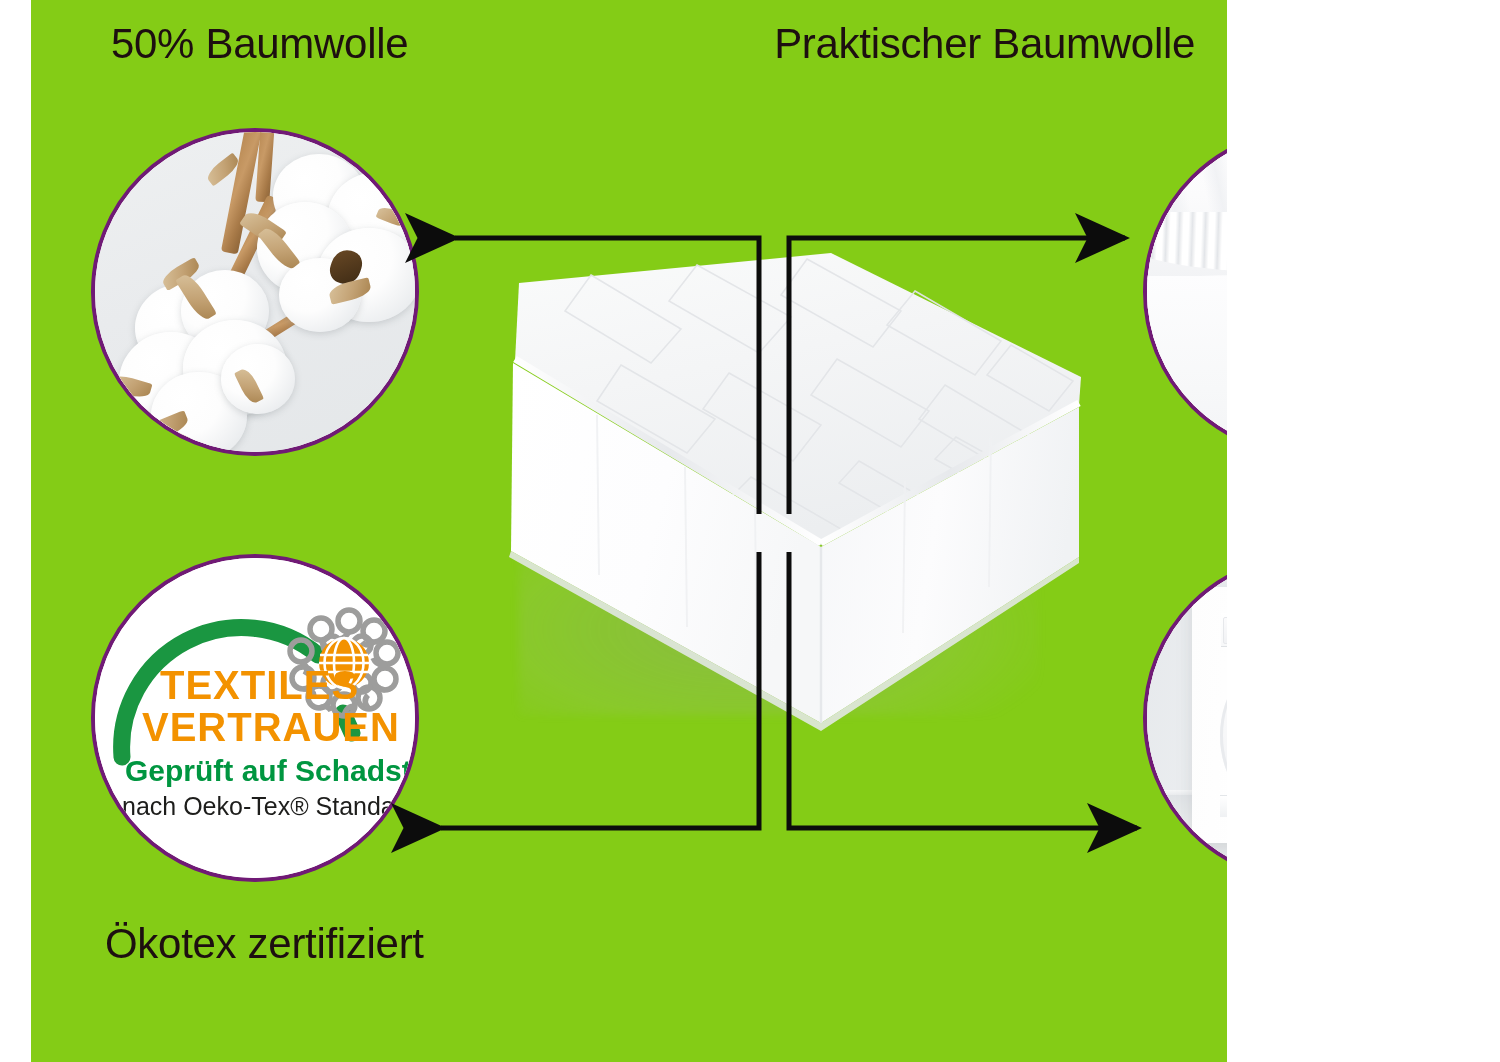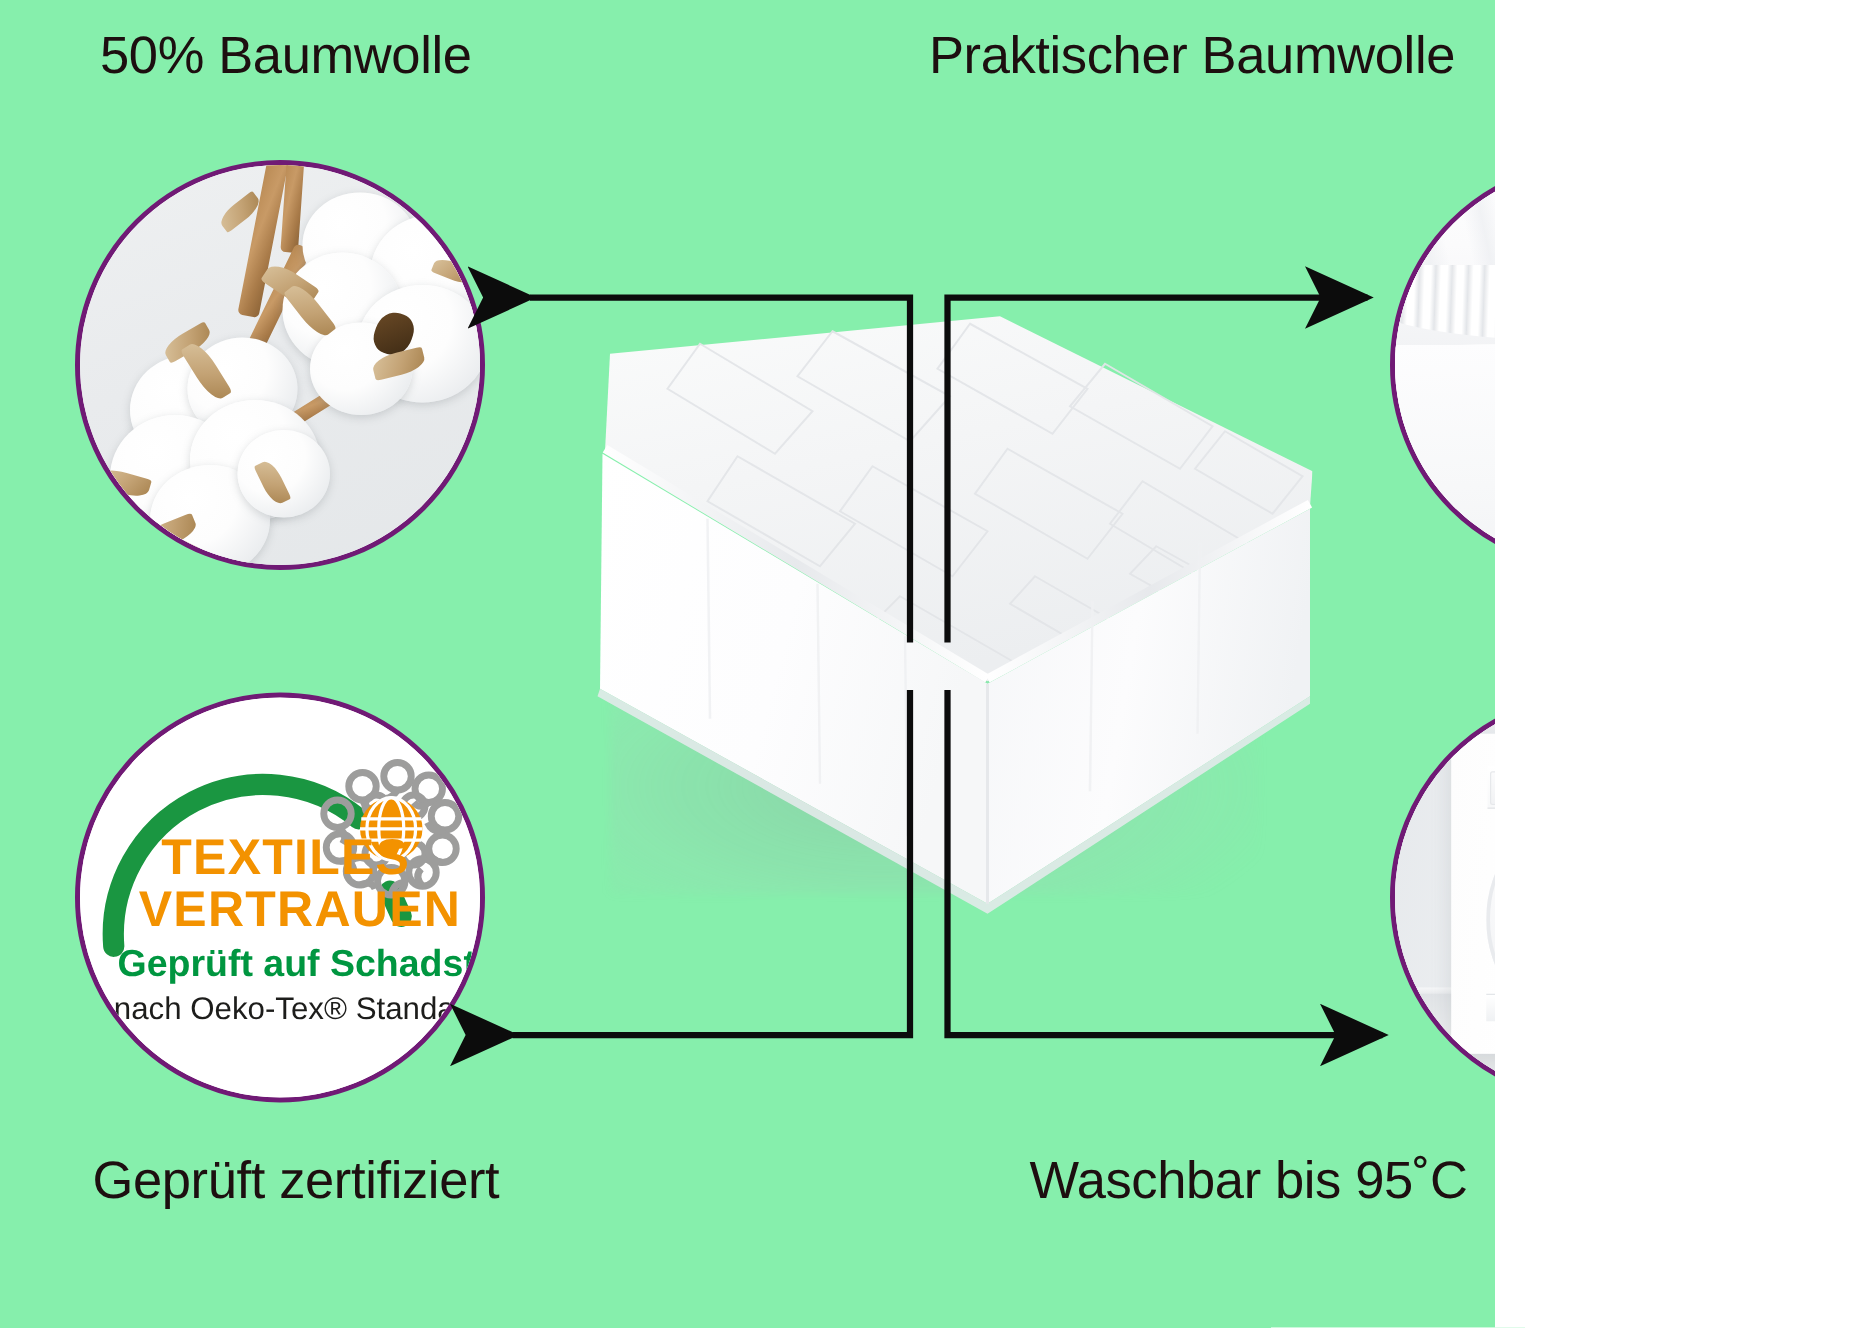--- a/index.html
+++ b/index.html
@@ -4,23 +4,24 @@
 <style>
   html, body {
     margin: 0;
     padding: 0;
     background: #ffffff;
   }
   #infographic {
     position: relative;
     width: 1196px;
     height: 1062px;
-    background: #86efac;
+    background: #84cc16;
     overflow: hidden;
     font-family: "Liberation Sans", sans-serif;
+    margin-left: 31px;
   }
 
   
   .caption {
     position: absolute;
     font-family: "Liberation Sans", sans-serif;
     font-size: 42px;
     font-weight: 500;
     letter-spacing: -0.3px;
     color: #1d0f10;
@@ -246,23 +247,22 @@
 </style>
 </head>
 <body>
 
 <div id="infographic">
 
   <div class="caption" id="cap-tl">50% Baumwolle</div>
 
   <div class="caption" id="cap-tr">Praktischer Baumwolle</div>
 
-  <div class="caption" id="cap-bl">Geprüft zertifiziert</div>
-
-  <div class="caption" id="cap-br">Waschbar bis 95˚C</div>
+  <div class="caption" id="cap-bl">Ökotex zertifiziert</div>
+
 
   <div class="circle" id="circle-cotton">
     <div class="circle-inner">
       <div class="cotton-bg"></div>
 
       <div class="stem" style="left:138px; top:-6px; width:17px; height:128px; transform:rotate(11deg);"></div>
       <div class="stem" style="left:163px; top:-8px; width:14px; height:78px; transform:rotate(4deg);"></div>
       <div class="stem" style="left:148px; top:60px; width:14px; height:110px; transform:rotate(26deg);"></div>
       <div class="stem" style="left:176px; top:150px; width:11px; height:95px; transform:rotate(58deg);"></div>
       <div class="stem" style="left:82px; top:268px; width:12px; height:78px; transform:rotate(22deg);"></div>

